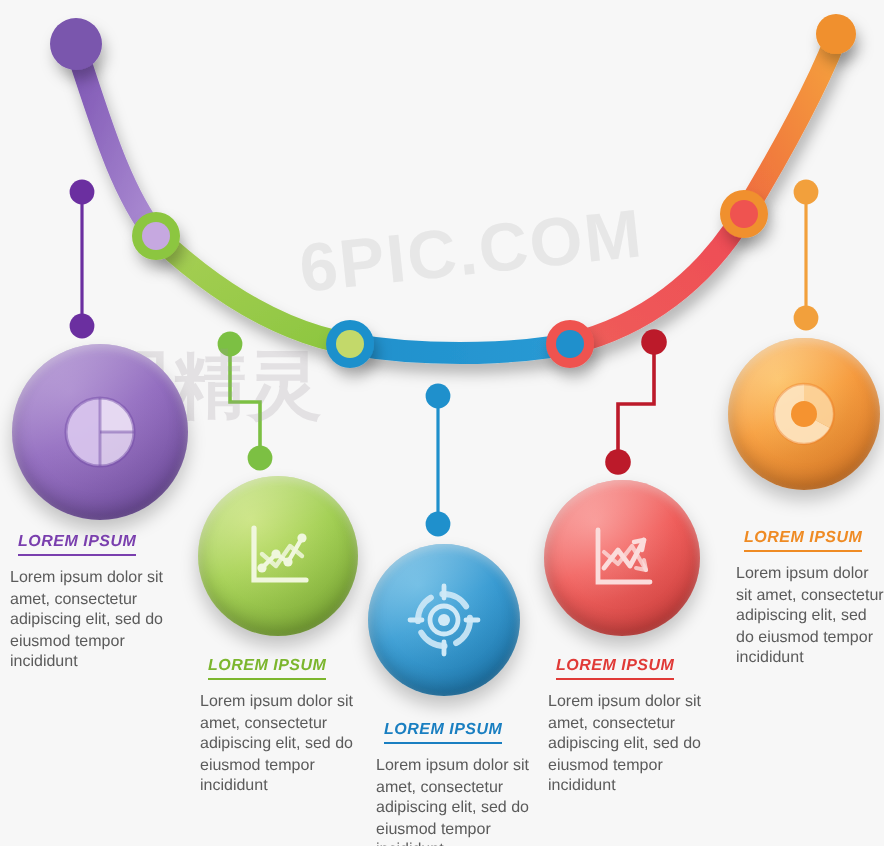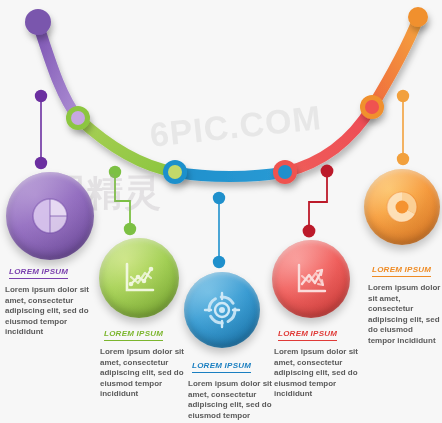--- a/index.html
+++ b/index.html
@@ -40,21 +40,21 @@
   .txt{position:absolute;width:92px;}
   .txt h4{
     margin:0 0 3px 4px;font-size:8px;font-weight:bold;
     letter-spacing:.25px;padding-bottom:2px;
     border-bottom:1.4px solid currentColor;
     display:inline-block;
     font-style:italic;
   }
   .txt p{
     margin:3px 0 0 0;font-size:8px;line-height:10.6px;
-    color:#5b5b5b;font-family:"Liberation Sans", sans-serif;font-weight:bold;
+    color:#5b5b5b;font-family:"Liberation Sans", sans-serif;
   }
 </style>
 </head>
 <body>
 
 <div id="stage">
 
   <svg class="layer" viewBox="0 0 442 423">
     <defs>
       <filter id="softdrop" x="-60%" y="-60%" width="240%" height="240%">

